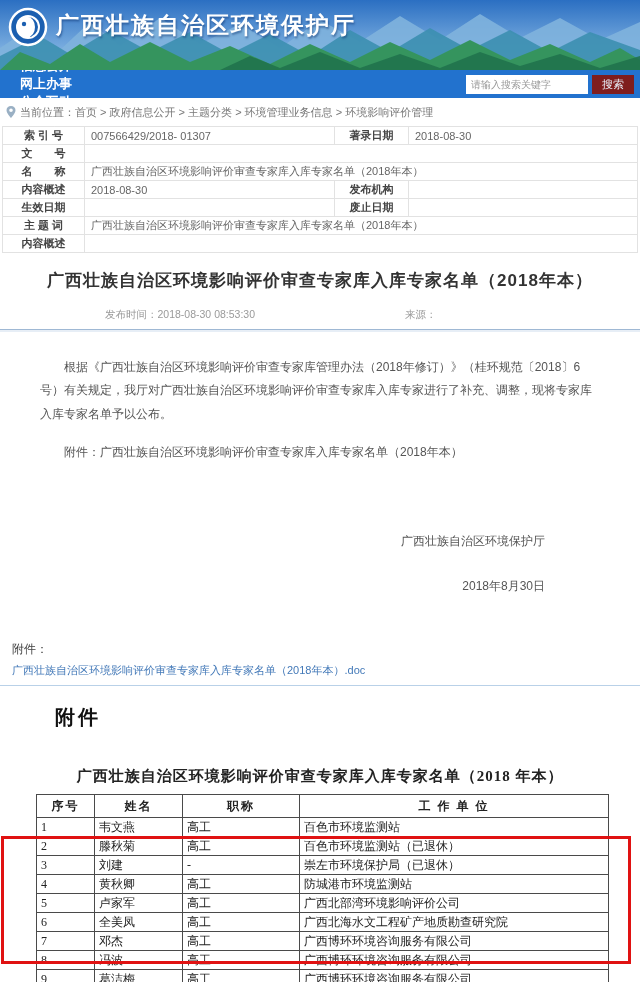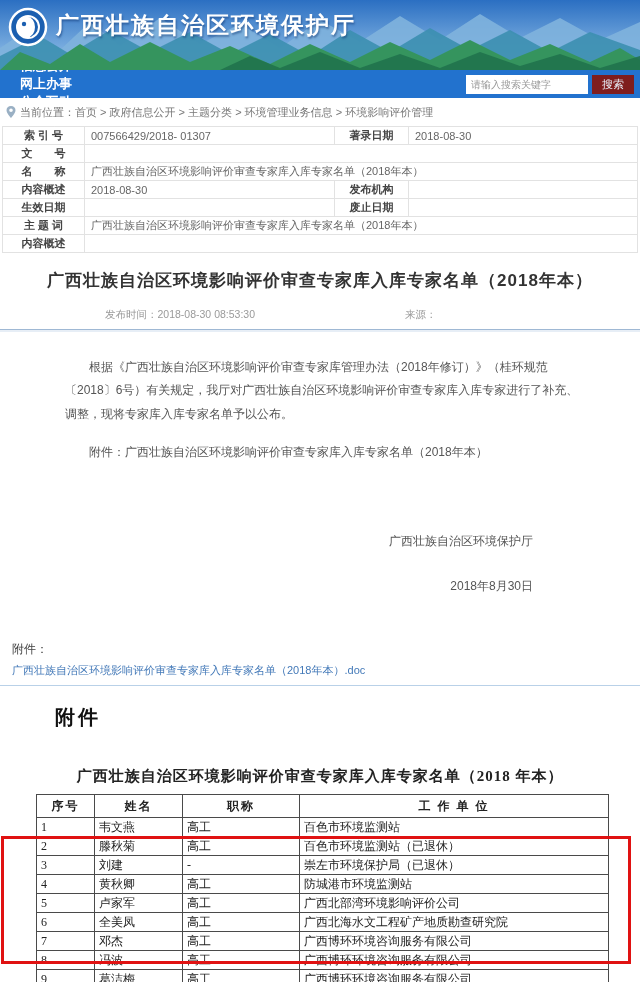--- a/index.html
+++ b/index.html
@@ -35,21 +35,21 @@
   .meta-table td { border:1px solid #e2e2e2; height:15px; font-size:11px; padding:1px 6px; color:#666;
     overflow:hidden; white-space:nowrap; }
   .meta-table td.lbl { color:#444; font-weight:bold; text-align:center; }
   .c1{width:82px;} .c2{width:250px;} .c3{width:74px;}
 
   
   .art-title { margin-top:16px; text-align:center; font-size:17px; font-weight:bold; color:#333; letter-spacing:1px; }
   .pub-line { display:flex; margin-top:16px; padding-left:105px; font-size:10.5px; color:#9a9a9a; }
   .pub-src { margin-left:150px; }
   .divider { margin-top:7px; height:3px; background:#e7eef6; border-top:1px solid #9fb8d4; }
-  .body-text { padding:0 52px;margin-left:13px; }
+  .body-text { padding:0 40px; }
   .para { margin-top:24px; font-size:12px; color:#555; line-height:1.95; text-indent:2em; }
   .attach-line { margin-top:18px; font-size:12px; color:#555; text-indent:2em; }
   .sig-block { text-align:right; padding-right:55px; font-size:12px; color:#555; }
   .sig-org { margin-top:72px; }
   .sig-date { margin-top:28px; }
 
   
   .attach-box { margin-top:46px; padding:0 0 7px 12px; border-bottom:1px solid #b9d1e8; }
   .attach-label { font-size:12px; color:#444; }
   .attach-link { display:inline-block; margin-top:5px; font-size:11px; color:#4379b8; text-decoration:none; cursor:pointer; }

